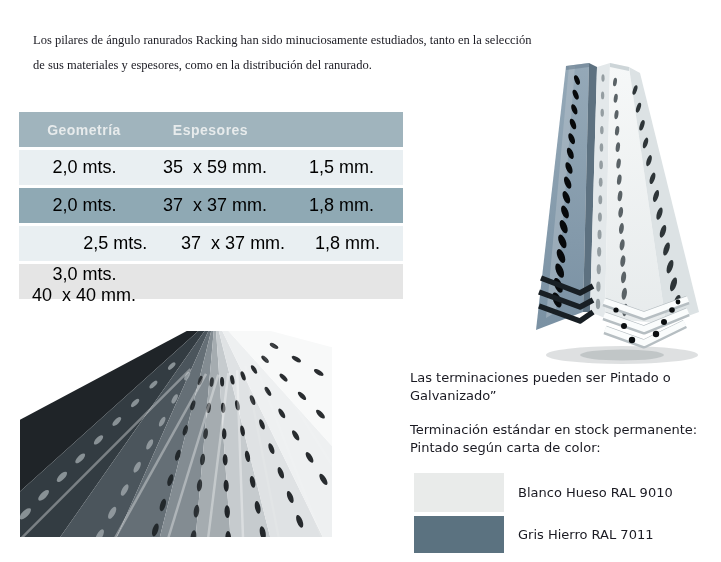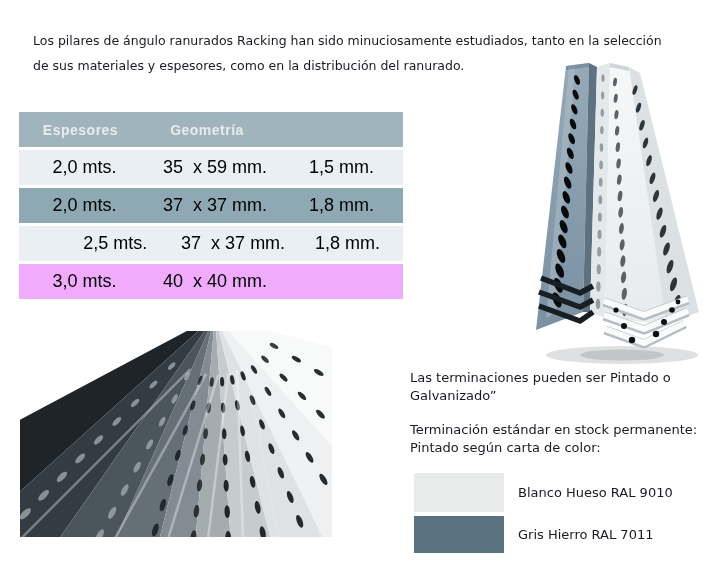--- a/index.html
+++ b/index.html
@@ -3,21 +3,21 @@
 <meta charset="utf-8">
 <style>
   * { margin:0; padding:0; box-sizing:border-box; }
   html,body { background:#ffffff; }
   body {
     width:721px; height:562px; position:relative; overflow:hidden;
     font-family:"DejaVu Sans", sans-serif; color:#1a1a22;
   }
   .intro {
     position:absolute; left:33px; top:28px;
-    font-size:12.5px; line-height:25px; white-space:nowrap;
+    font-size:12.5px; line-height:25px; white-space:nowrap;font-family:Liberation Serif, serif;
   }
   
   .spec-table { position:absolute; left:19px; top:112px; width:384px;
     font-family:"Liberation Sans", sans-serif; }
   .t-row { display:flex; height:35px; margin-bottom:3px; align-items:stretch; }
   .t-cell { display:flex; align-items:center; justify-content:center;
     white-space:pre; font-size:18px; color:#000000; }
   .t-col1 { width:131px; } .t-col2 { width:130px; } .t-col3 { width:123px; }
   .t-head .t-cell { font-weight:bold; font-size:14px; color:#e7ebec; letter-spacing:0.5px; }
   
@@ -40,39 +40,39 @@
 </head>
 <body>
 
 <div class="intro">
   <div>Los pilares de ángulo ranurados Racking han sido minuciosamente estudiados, tanto en la selección</div>
   <div>de sus materiales y espesores, como en la distribución del ranurado.</div>
 </div>
 
 <div class="spec-table">
   <div class="t-row t-head" style="background-color: rgb(160, 180, 189);">
+    <div class="t-cell t-col2">Geometría</div>
     <div class="t-cell t-col3">Espesores</div>
-    <div class="t-cell t-col2">Geometría</div>
   </div>
   <div class="t-row" style="background-color: rgb(233, 239, 242);">
     <div class="t-cell t-col1">2,0 mts.</div>
     <div class="t-cell t-col2">35  x 59 mm.</div>
     <div class="t-cell t-col3">1,5 mm.</div>
   </div>
   <div class="t-row" style="background-color: rgb(143, 169, 180);">
     <div class="t-cell t-col1">2,0 mts.</div>
     <div class="t-cell t-col2">37  x 37 mm.</div>
     <div class="t-cell t-col3">1,8 mm.</div>
   </div>
   <div class="t-row" style="background-color: rgb(233, 239, 242); padding-left: 37px;">
     <div class="t-cell t-col1">2,5 mts.</div>
     <div class="t-cell t-col2">37  x 37 mm.</div>
     <div class="t-cell t-col3">1,8 mm.</div>
   </div>
-  <div class="t-row" style="background-color: #f0abfc;">
+  <div class="t-row" style="background-color: #e5e5e5; flex-direction: column;">
     <div class="t-cell t-col1">3,0 mts.</div>
     <div class="t-cell t-col2">40  x 40 mm.</div>
   </div>
 </div>
 
 <div id="photo-right" class="photo"><svg viewBox="0 0 170 306" width="170" height="306">
       <defs>
         <linearGradient id="gGray" x1="0" y1="0" x2="0" y2="1">
           <stop offset="0%" stop-color="#95a9b8"></stop>
           <stop offset="100%" stop-color="#7a91a3"></stop>

